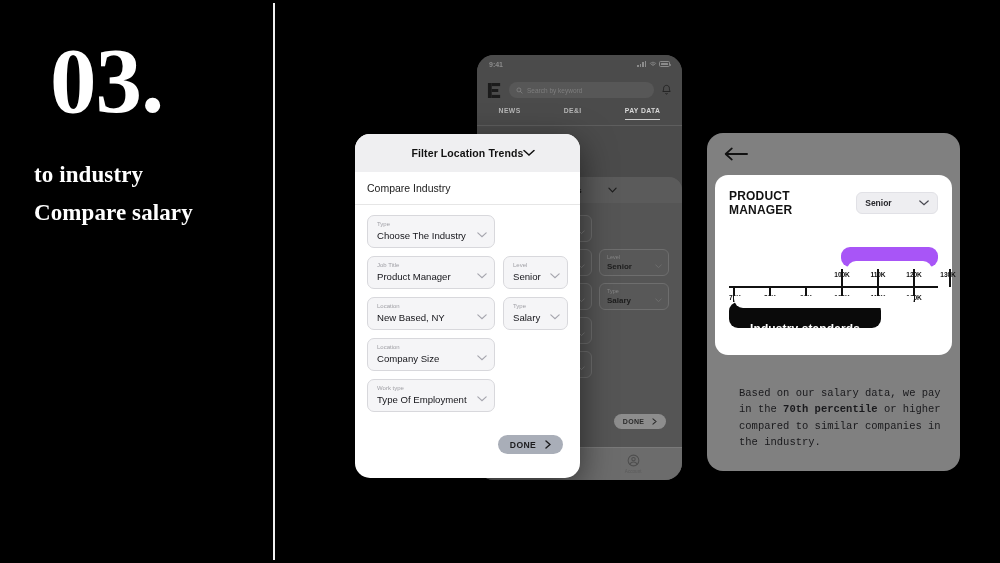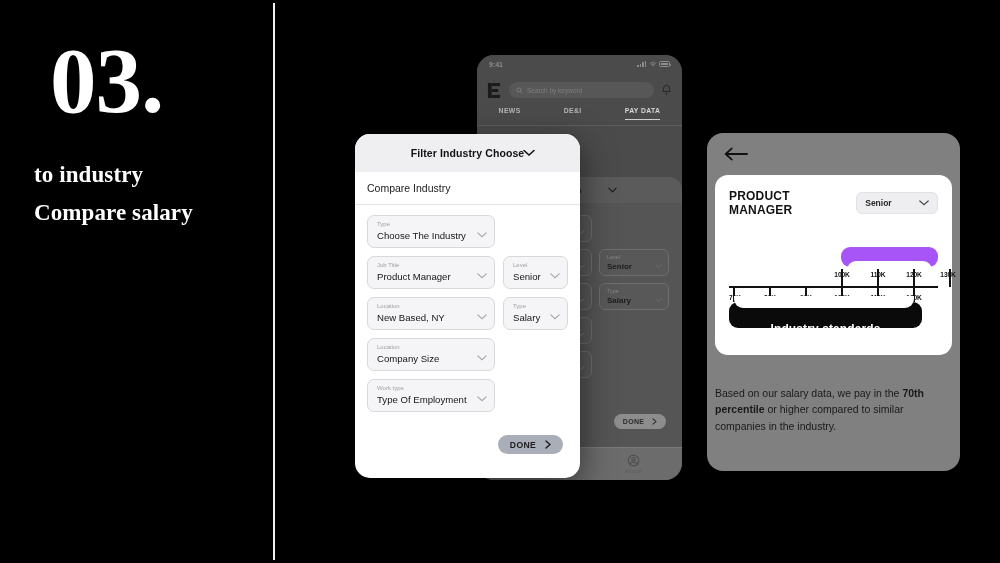--- a/index.html
+++ b/index.html
@@ -184,22 +184,22 @@
   .range-bar .cap { font-size: 12px; font-weight: 700; letter-spacing: 0.1px; margin-top: 28px; }
   .bar-company { background: #a855f7; }
   .bar-company .cap { color: #fff; }
   .bar-industry { background: #0a0a0a; }
   .bar-industry .cap { color: #fff; }
   .notch {
     position: absolute; background: #fff; border-radius: 10px;
   }
 
   .rc-note {
-    position: absolute; left: 8px; top: 252px; width: 218px;
-    font-size: 10.5px; color: #19191c; line-height: 1.55;
+    position: absolute; left: 32px; top: 252px; width: 218px;
+    font-size: 10.5px; color: #19191c; line-height: 1.55; font-family: Liberation Mono, monospace;
   }
   .rc-note b { font-weight: 700; }
 </style>
 </head>
 <body>
 
 <div id="stage">
 
   <div class="left-panel">
     <div class="big-number">03.</div>
@@ -339,21 +339,21 @@
           <circle cx="8" cy="6.3" r="2.1" stroke="#4e4e4e" stroke-width="1.3" fill="none"></circle>
           <path d="M3.6 13.2a4.6 4.6 0 018.8 0" stroke="#4e4e4e" stroke-width="1.3" fill="none"></path>
         </svg>
         <span class="lbl">Account</span>
       </div>
     </div>
   </div>
 
   <div class="filter-sheet">
     <div class="fs-head">
-      <span class="fs-title">Filter Industry Choose</span>
+      <span class="fs-title">Filter Location Trends</span>
       <svg class="fs-chevron" width="12" height="7" viewBox="0 0 12 7">
         <path d="M1 1l5 4.5L11 1" stroke="#111" stroke-width="1.5" fill="none" stroke-linecap="round"></path>
       </svg>
     </div>
     <div class="fs-sub">Compare Industry</div>
 
     <div class="fs-body">
 
       <div class="fs-row">
         <div class="field col-a">
@@ -470,21 +470,21 @@
         <div class="tick" style="left:112px; top:47px; height:16px;"></div>
         <div class="tick" style="left:148px; top:47px; height:16px;"></div>
         <div class="tick" style="left:184px; top:47px; height:16px;"></div>
         <div class="tick-lbl" style="left:6px;   top:55px;">70K</div>
         <div class="tick-lbl" style="left:41px;  top:55px;">80K</div>
         <div class="tick-lbl" style="left:77px;  top:55px;">90K</div>
         <div class="tick-lbl" style="left:113px; top:55px;">100K</div>
         <div class="tick-lbl" style="left:149px; top:55px;">110K</div>
         <div class="tick-lbl" style="left:185px; top:55px;">120K</div>
 
-        <div class="range-bar bar-industry" style="left:0; width:193px; top:63px; height:26px;">
+        <div class="range-bar bar-industry" style="left:0; width:152px; top:63px; height:26px;">
           <span class="cap">Industry standards</span>
         </div>
         <div class="notch" style="left:5px; width:180px; top:57px; height:12px; border-radius:0 0 9px 9px;"></div>
       </div>
     </div>
 
     <div class="rc-note">
       <span>Based on our salary data, we pay in the </span><b>70th percentile</b><span> or higher compared to similar companies in the industry.</span>
     </div>
   </div>

